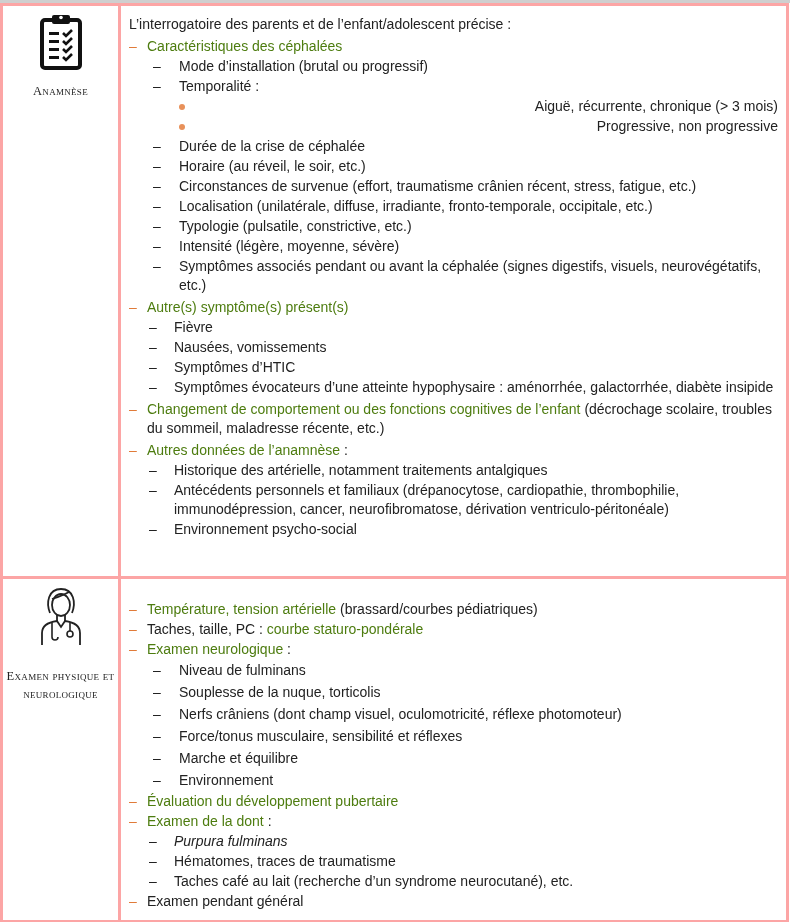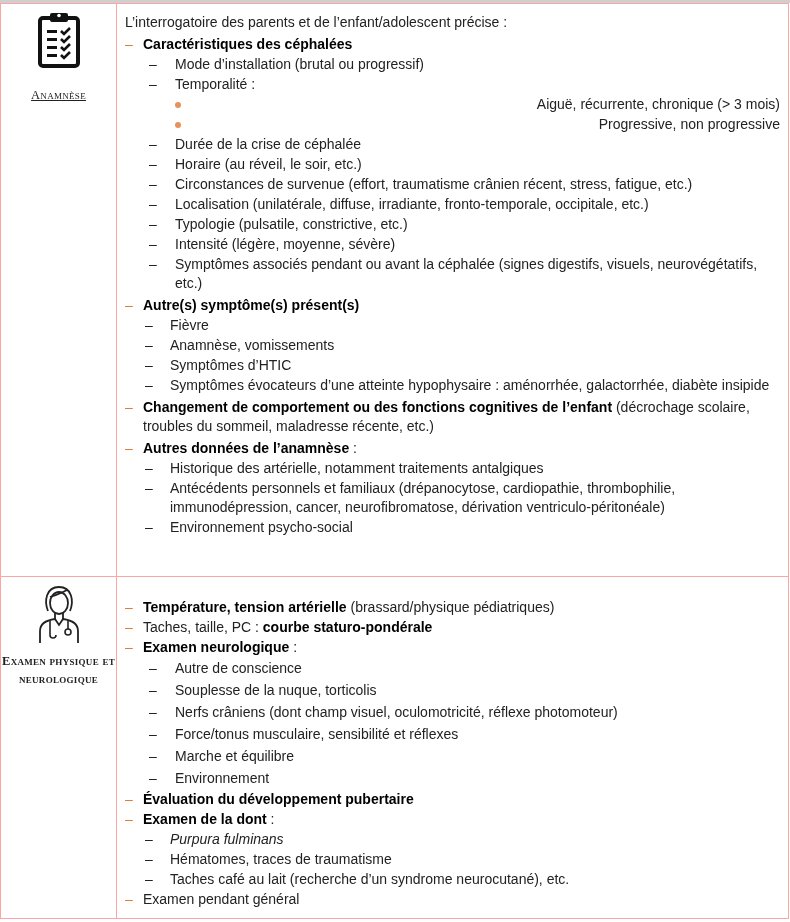--- a/index.html
+++ b/index.html
@@ -1,33 +1,33 @@
 <!DOCTYPE html>
 <html><head>
 <meta charset="utf-8">
 <style>
   html, body { margin:0; padding:0; background:#ffffff; }
   body { width:790px; height:922px; overflow:hidden; font-family:"Liberation Sans", sans-serif; color:#222; font-size:14px; }
   table.doc { border-collapse:collapse; width:789px; margin:0; position:absolute; left:0; top:3px; }
   .topline { position:absolute; left:0; top:0; width:790px; height:3px; background:#cfcfcf; }
-  td { border:1px solid #fca5a5; vertical-align:top; padding:0; }
+  td { border:3px solid #fca5a5; vertical-align:top; padding:0; }
   td.side { width:115px; text-align:center; }
   td.content { padding:6px 8px 8px 8px; }
   .side-icon { margin-top:6px; display:flex; justify-content:center; }
   .side-label { font-family:"Liberation Serif", serif; font-variant:small-caps; font-size:12.5px; line-height:18px; color:#222; letter-spacing:0.3px; }
   .intro { margin:2px 0 3px 0; line-height:20px; }
   .l1 { position:relative; padding-left:18px; line-height:19px; margin:1px 0; }
   .l1 .dash { position:absolute; left:0; top:0; color:#e07b39; }
   .l2 { position:relative; padding-left:45px; line-height:19px; margin:1px 0; }
   .l2 .dash { position:absolute; left:20px; top:0; color:#222; }
   .l2b { position:relative; padding-left:50px; line-height:19px; margin:1px 0; }
   .l2b .dash { position:absolute; left:24px; top:0; color:#222; }
   .l3 { position:relative; padding-left:72px; line-height:19px; margin:1px 0;text-align:right; }
   .l3 .dot { position:absolute; left:50px; top:7px; width:6px; height:6px; border-radius:50%; background:#e8915a; }
-  b { font-weight:bold; color:#000000; }
+  b { font-weight:normal; color:#4d7c0f; }
   .sec2 .l2b, .sec2 .l2 { line-height:21px; margin:1px 0; }
   .sec2 .l1 { line-height:19px; }
 </style>
 </head>
 <body>
 
 <div class="topline"></div>
 
 <table class="doc">
   <tbody>
@@ -41,41 +41,41 @@
           <rect x="13" y="20" width="10" height="3" fill="#111"></rect>
           <rect x="13" y="28" width="10" height="3" fill="#111"></rect>
           <rect x="13" y="36" width="10" height="3" fill="#111"></rect>
           <rect x="13" y="44" width="10" height="3" fill="#111"></rect>
           <path d="M27 21 l3 3 l6 -6" stroke="#111" stroke-width="2.6" fill="none"></path>
           <path d="M27 29 l3 3 l6 -6" stroke="#111" stroke-width="2.6" fill="none"></path>
           <path d="M27 37 l3 3 l6 -6" stroke="#111" stroke-width="2.6" fill="none"></path>
           <path d="M27 45 l3 3 l6 -6" stroke="#111" stroke-width="2.6" fill="none"></path>
         </svg>
       </div>
-      <div class="side-label" style="margin-top:16px;text-decoration:underline;">Anamnèse</div>
+      <div class="side-label" style="margin-top:10px;">Anamnèse</div>
     </td>
     <td class="content">
       <div class="intro">L’interrogatoire des parents et de l’enfant/adolescent précise :</div>
 
       <div class="l1"><span class="dash">–</span><b>Caractéristiques des céphalées</b></div>
       <div class="l2b"><span class="dash">–</span><span>Mode d’installation (brutal ou progressif)</span></div>
       <div class="l2b"><span class="dash">–</span><span>Temporalité :</span></div>
       <div class="l3"><span class="dot"></span><span>Aiguë, récurrente, chronique (&gt; 3 mois)</span></div>
       <div class="l3"><span class="dot"></span><span>Progressive, non progressive</span></div>
       <div class="l2b"><span class="dash">–</span><span>Durée de la crise de céphalée</span></div>
       <div class="l2b"><span class="dash">–</span><span>Horaire (au réveil, le soir, etc.)</span></div>
       <div class="l2b"><span class="dash">–</span><span>Circonstances de survenue (effort, traumatisme crânien récent, stress, fatigue, etc.)</span></div>
       <div class="l2b"><span class="dash">–</span><span>Localisation (unilatérale, diffuse, irradiante, fronto-temporale, occipitale, etc.)</span></div>
       <div class="l2b"><span class="dash">–</span><span>Typologie (pulsatile, constrictive, etc.)</span></div>
       <div class="l2b"><span class="dash">–</span><span>Intensité (légère, moyenne, sévère)</span></div>
       <div class="l2b"><span class="dash">–</span><span>Symptômes associés pendant ou avant la céphalée (signes digestifs, visuels, neurovégétatifs, etc.)</span></div>
 
       <div class="l1" style="margin-top:3px;"><span class="dash">–</span><b>Autre(s) symptôme(s) présent(s)</b></div>
       <div class="l2"><span class="dash">–</span><span>Fièvre</span></div>
-      <div class="l2"><span class="dash">–</span><span>Anamnèse, vomissements</span></div>
+      <div class="l2"><span class="dash">–</span><span>Nausées, vomissements</span></div>
       <div class="l2"><span class="dash">–</span><span>Symptômes d’HTIC</span></div>
       <div class="l2"><span class="dash">–</span><span>Symptômes évocateurs d’une atteinte hypophysaire : aménorrhée, galactorrhée, diabète insipide</span></div>
 
       <div class="l1" style="margin-top:3px;"><span class="dash">–</span><b>Changement de comportement ou des fonctions cognitives de l’enfant</b><span> (décrochage scolaire, troubles du sommeil, maladresse récente, etc.)</span></div>
 
       <div class="l1" style="margin-top:3px;"><span class="dash">–</span><b>Autres données de l’anamnèse</b><span> :</span></div>
       <div class="l2"><span class="dash">–</span><span>Historique des artérielle, notamment traitements antalgiques</span></div>
       <div class="l2"><span class="dash">–</span><span>Antécédents personnels et familiaux (drépanocytose, cardiopathie, thrombophilie, immunodépression, cancer, neurofibromatose, dérivation ventriculo-péritonéale)</span></div>
       <div class="l2"><span class="dash">–</span><span>Environnement psycho-social</span></div>
     </td>
@@ -88,27 +88,27 @@
           <path d="M14 30 C10 20 12 6 25 6 C38 6 40 20 36 30" fill="none" stroke="#222" stroke-width="1.8"></path>
           <ellipse cx="25" cy="22" rx="9" ry="11" fill="none" stroke="#222" stroke-width="1.8"></ellipse>
           <path d="M16 16 C22 14 28 12 33 9" fill="none" stroke="#222" stroke-width="1.8"></path>
           <path d="M21 32 L21 38 M29 32 L29 38" stroke="#222" stroke-width="1.8"></path>
           <path d="M6 62 L6 50 C6 42 14 39 21 38 L25 44 L29 38 C36 39 44 42 44 50 L44 62" fill="none" stroke="#222" stroke-width="1.8"></path>
           <path d="M16 40 L16 54 C16 58 22 58 22 54" fill="none" stroke="#222" stroke-width="1.6"></path>
           <path d="M34 40 L34 48" stroke="#222" stroke-width="1.6"></path>
           <circle cx="34" cy="51" r="3" fill="none" stroke="#222" stroke-width="1.6"></circle>
         </svg>
       </div>
-      <div class="side-label" style="margin-top:7px;font-weight:bold;">Examen physique et neurologique</div>
+      <div class="side-label" style="margin-top:20px;">Examen physique et neurologique</div>
     </td>
     <td class="content" style="padding-top:20px;">
-      <div class="l1"><span class="dash">–</span><b>Température, tension artérielle</b><span> (brassard/physique pédiatriques)</span></div>
+      <div class="l1"><span class="dash">–</span><b>Température, tension artérielle</b><span> (brassard/courbes pédiatriques)</span></div>
       <div class="l1"><span class="dash">–</span><span>Taches, taille, PC : </span><b>courbe staturo-pondérale</b></div>
       <div class="l1"><span class="dash">–</span><b>Examen neurologique</b><span> :</span></div>
-      <div class="l2b"><span class="dash">–</span><span>Autre de conscience</span></div>
+      <div class="l2b"><span class="dash">–</span><span>Niveau de fulminans</span></div>
       <div class="l2b"><span class="dash">–</span><span>Souplesse de la nuque, torticolis</span></div>
       <div class="l2b"><span class="dash">–</span><span>Nerfs crâniens (dont champ visuel, oculomotricité, réflexe photomoteur)</span></div>
       <div class="l2b"><span class="dash">–</span><span>Force/tonus musculaire, sensibilité et réflexes</span></div>
       <div class="l2b"><span class="dash">–</span><span>Marche et équilibre</span></div>
       <div class="l2b"><span class="dash">–</span><span>Environnement</span></div>
       <div class="l1"><span class="dash">–</span><b>Évaluation du développement pubertaire</b></div>
       <div class="l1"><span class="dash">–</span><b>Examen de la dont</b><span> :</span></div>
       <div class="l2" style="line-height:19px;"><span class="dash">–</span><i>Purpura fulminans</i></div>
       <div class="l2" style="line-height:19px;"><span class="dash">–</span><span>Hématomes, traces de traumatisme</span></div>
       <div class="l2" style="line-height:19px;"><span class="dash">–</span><span>Taches café au lait (recherche d’un syndrome neurocutané), etc.</span></div>

